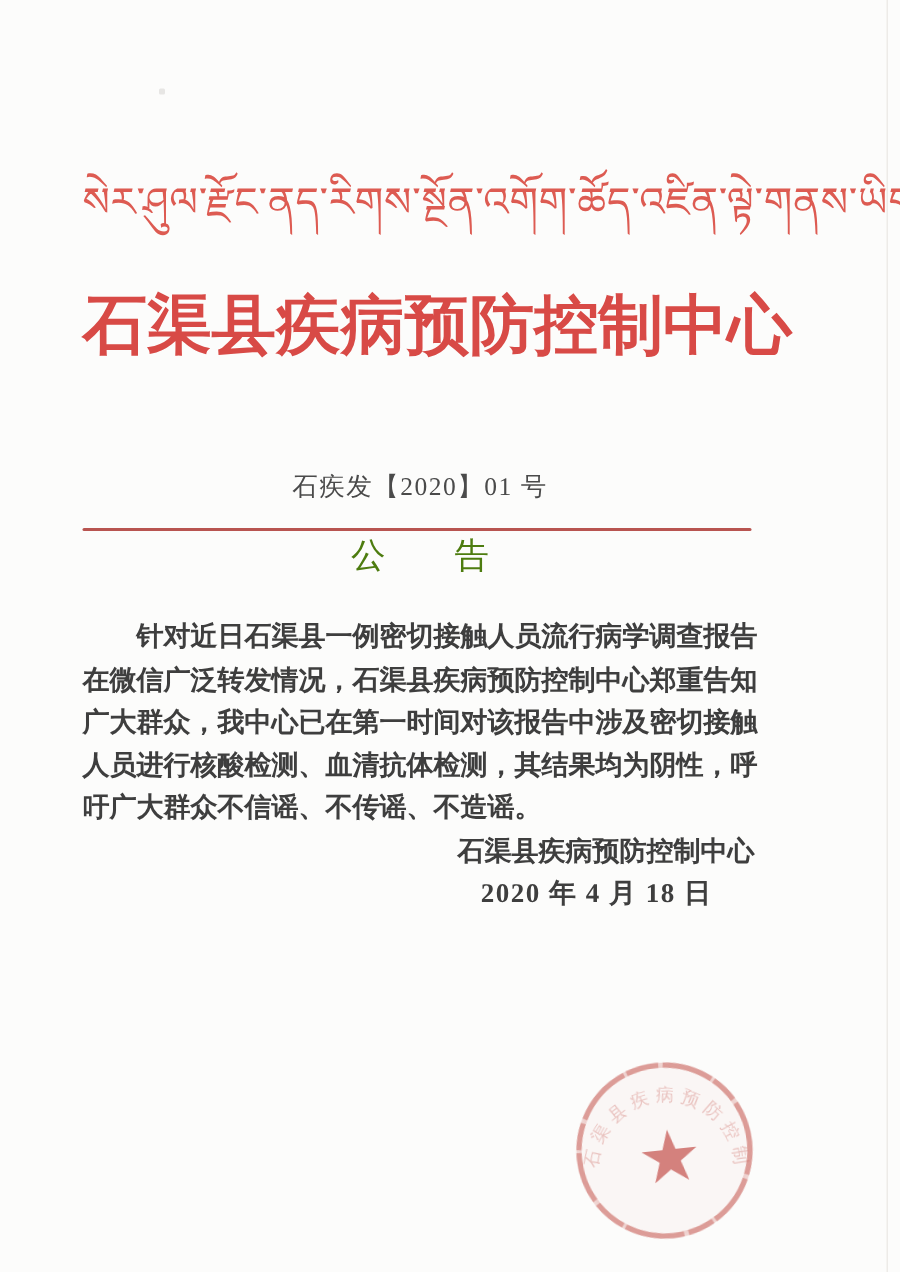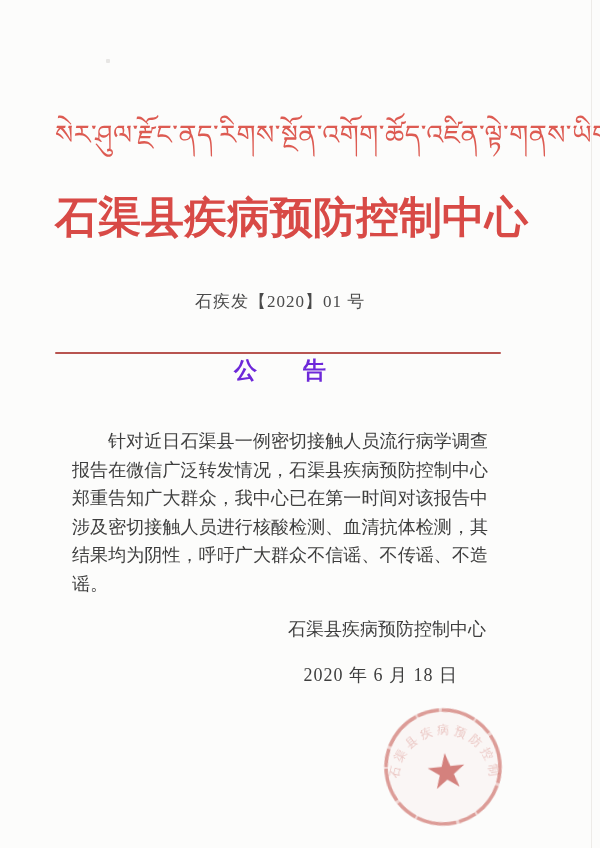--- a/index.html
+++ b/index.html
@@ -43,50 +43,51 @@
     margin:0;
     text-align:center;
     font-size:43px;line-height:60px;
     font-weight:700;
     color:#d84a46;
     letter-spacing:0px;
     white-space:nowrap;
   }
   .doc-number{
     position:absolute;
-    left:0;top:288px;width:450px;
+    left:0;top:311px;width:450px;
     text-align:center;
     font-size:17px;line-height:28px;
     color:#4a4a4a;
     letter-spacing:1px;
   }
   .red-rule{
     position:absolute;
     left:0;top:352px;width:446px;height:2px;
     background:#b85450;
     border-radius:1px;
   }
   .notice-title{
     position:absolute;
     left:0;top:356px;width:450px;
     text-align:center;
     font-size:23px;line-height:30px;
-    color:#6d28d9;
-    font-weight:700;
+    color:#4d7c0f;
+    font-weight:400;
   }
   .body-block{
     position:absolute;
     left:0;top:410px;width:450px;
     font-size:18px;line-height:28.5px;
     color:#3e3e3e;
     text-align:justify;
   }
   .body-block p{
-    margin:17px;
+    margin:0;
     text-indent:2em;
+    font-weight:bold;
   }
   .signature-line{
     text-align:right;
     text-indent:0;
     padding-right:2px;
   }
   .date-line{
     text-align:right;
     text-indent:0;
     padding-right:30px;
@@ -117,21 +118,21 @@
 
     <div class="doc-number">石疾发【2020】01 号</div>
 
     <div class="red-rule"></div>
 
     <div class="notice-title">公　　告</div>
 
     <div class="body-block">
       <p>针对近日石渠县一例密切接触人员流行病学调查报告在微信广泛转发情况，石渠县疾病预防控制中心郑重告知广大群众，我中心已在第一时间对该报告中涉及密切接触人员进行核酸检测、血清抗体检测，其结果均为阴性，呼吁广大群众不信谣、不传谣、不造谣。</p>
       <p class="signature-line">石渠县疾病预防控制中心</p>
-      <p class="date-line">2020 年 6 月 18 日</p>
+      <p class="date-line">2020 年 4 月 18 日</p>
     </div>
 
   </div>
 
   <svg class="seal" viewBox="0 0 126 126">
     <defs>
       <path id="sealArc" d="M 17,76 A 46,46 0 1 1 109,76" fill="none"></path>
     </defs>
     <circle cx="63" cy="63" r="57" fill="rgba(220,120,110,0.05)" stroke="rgba(196,87,78,0.55)" stroke-width="3.5" stroke-dasharray="22 3 34 2 18 3 40 2"></circle>
     <circle cx="63" cy="63" r="57" fill="none" stroke="rgba(196,87,78,0.28)" stroke-width="3.5"></circle>

